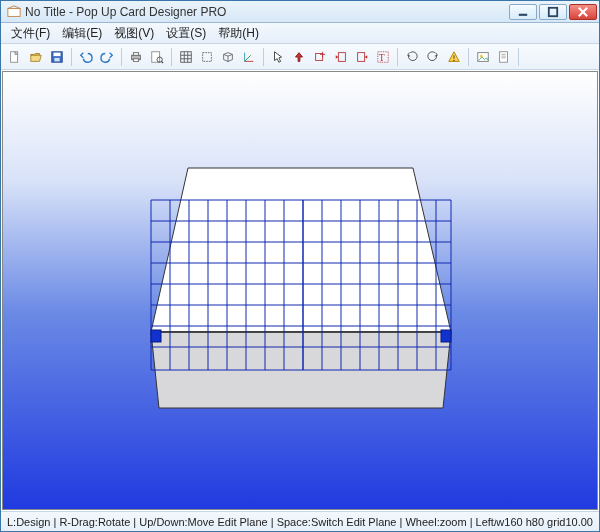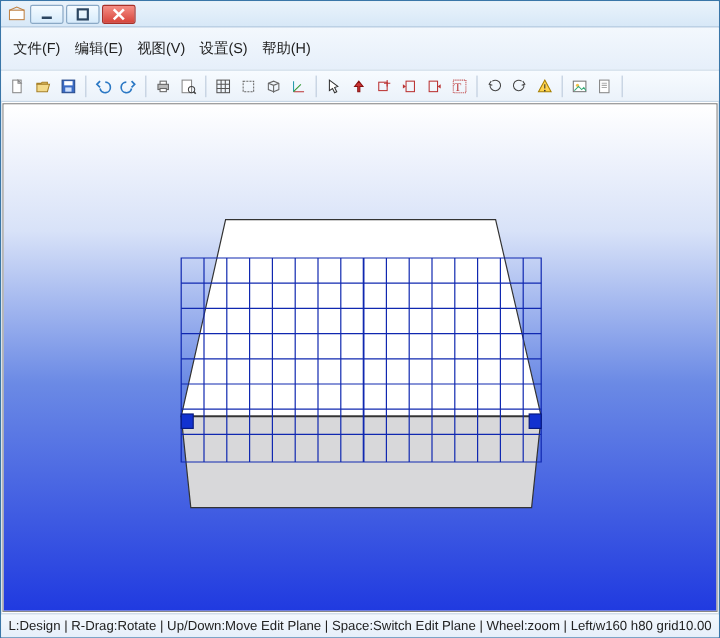--- a/index.html
+++ b/index.html
@@ -4,21 +4,21 @@
 <style>
   * { box-sizing: border-box; margin: 0; padding: 0; }
   html, body { width: 600px; height: 532px; font-family: "Microsoft YaHei", Tahoma, sans-serif; font-size: 11px; overflow: hidden; }
   .window { width: 600px; height: 532px; border: 1px solid #3a76a8; background: #fff; display: flex; flex-direction: column; }
   .titlebar { height: 22px; background: linear-gradient(#eaf3fb, #d7e8f7); display: flex; align-items: center; padding: 0 2px 0 6px; border-bottom: 1px solid #9ab8d6; }
   .titlebar .app-icon { width: 14px; height: 14px; margin-right: 4px; }
   .titlebar .title { flex: 1; color: #333; font-size: 12px; }
   .winbtns { display: flex; gap: 2px; }
   .winbtn { width: 28px; height: 16px; border: 1px solid #8aa9c6; border-radius: 2px; background: linear-gradient(#f5fbff,#d6ebfb); display: flex; align-items: center; justify-content: center; font-size: 10px; color: #2b4560; cursor: default; }
   .winbtn.close { background: linear-gradient(#f58e85,#d7443a); border-color: #a83028; color: #fff; }
-  .menubar { height: 36px; background: linear-gradient(#f3f8fd,#e6effa); display: flex; align-items: center; padding: 0 4px; border-bottom: 1px solid #c6d6e5; font-size: 12px; color: #222; }
+  .menubar { height: 21px; background: linear-gradient(#f3f8fd,#e6effa); display: flex; align-items: center; padding: 0 4px; border-bottom: 1px solid #c6d6e5; font-size: 12px; color: #222; }
   .menuitem { padding: 2px 6px; cursor: default; }
   .toolbar { height: 26px; background: linear-gradient(#f7fbff,#ebf2fa); border-bottom: 1px solid #c6d6e5; display: flex; align-items: center; padding: 0 4px; gap: 1px; }
   .tbtn { width: 20px; height: 20px; border: 1px solid transparent; display: flex; align-items: center; justify-content: center; }
   .tsep { width: 1px; height: 18px; background: #c0cede; margin: 0 3px; }
   .canvas-area { flex: 1; position: relative; border: 1px solid #888; margin: 1px; overflow: hidden; }
   .gradient-bg { position: absolute; inset: 0; background: linear-gradient(to bottom, #ffffff 0%, #d8e2f8 25%, #6b8ae5 55%, #203ae0 100%); }
   .scene { position: absolute; inset: 0; }
   .statusbar { height: 20px; background: linear-gradient(#f3f8fd,#e6effa); border-top: 1px solid #c6d6e5; display: flex; align-items: center; padding: 0 6px; font-size: 11px; color: #222; }
   .statusbar .left { flex: 1; white-space: nowrap; overflow: hidden; }
   .statusbar .right { white-space: nowrap; }
@@ -26,20 +26,21 @@
 </style>
 </head>
 <body>
 <div class="window">
 
   <div class="titlebar">
     <svg class="app-icon" viewBox="0 0 16 16">
         <rect x="1" y="4" width="14" height="9" fill="#fff" stroke="#c08040"></rect>
         <path d="M1 4 L8 1 L15 4" fill="none" stroke="#c08040"></path>
       </svg>
+    <div class="title">No Title - Pop Up Card Designer PRO</div>
     <div class="winbtns">
       <div class="winbtn">
           <svg class="icon" viewBox="0 0 10 10">
             <line x1="2" y1="7" x2="8" y2="7" stroke="#2b4560" stroke-width="1.5"></line>
           </svg>
         </div>
       <div class="winbtn">
           <svg class="icon" viewBox="0 0 10 10">
             <rect x="2" y="2" width="6" height="6" fill="none" stroke="#2b4560" stroke-width="1.3"></rect>
           </svg>

